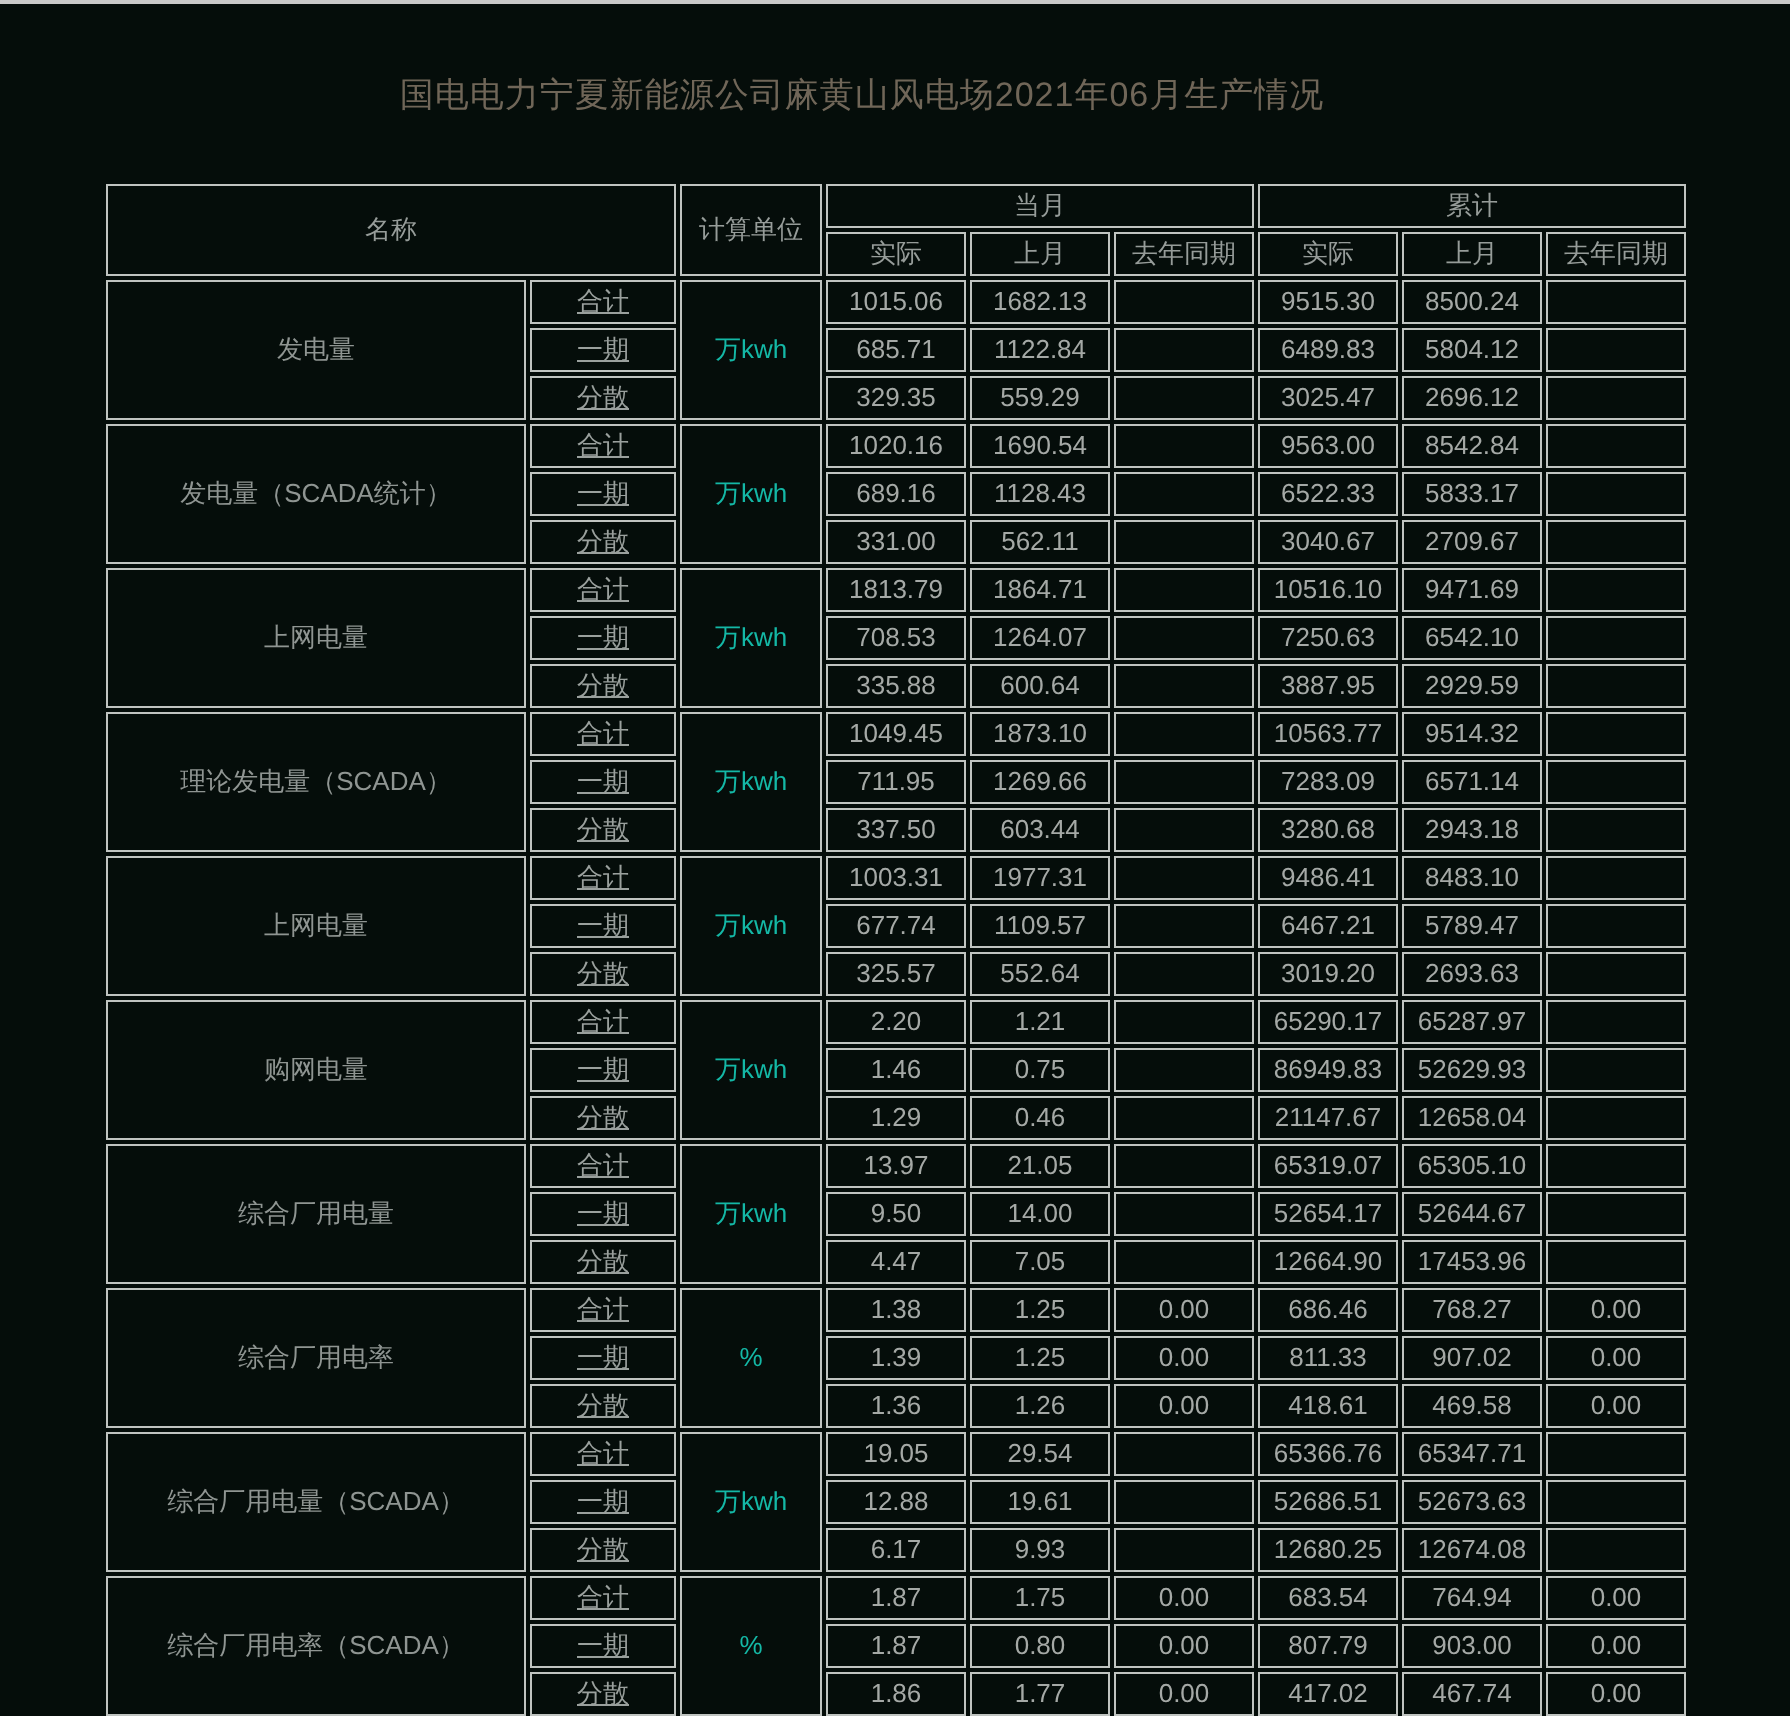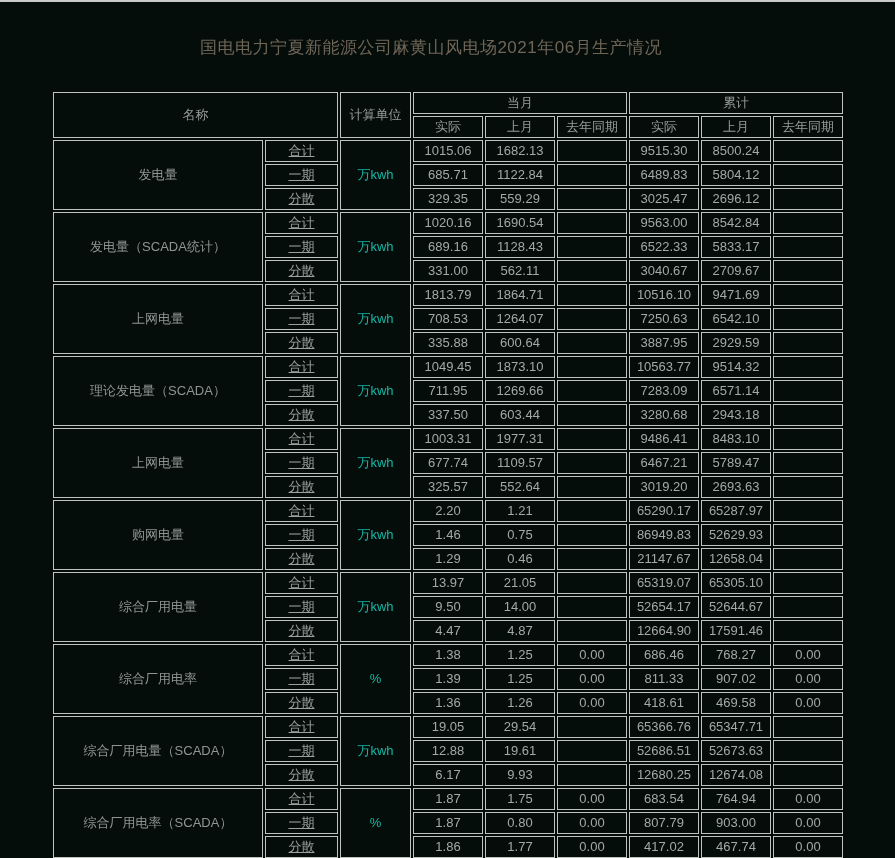--- a/index.html
+++ b/index.html
@@ -284,24 +284,24 @@
         <td class="value-cell">9.50</td>
         <td class="value-cell">14.00</td>
         <td class="value-cell"></td>
         <td class="value-cell">52654.17</td>
         <td class="value-cell">52644.67</td>
         <td class="value-cell"></td>
       </tr>
       <tr class="">
         <td class="label-cell">分散</td>
         <td class="value-cell">4.47</td>
-        <td class="value-cell">4.87</td>
+        <td class="value-cell">7.05</td>
         <td class="value-cell"></td>
         <td class="value-cell">12664.90</td>
-        <td class="value-cell">17591.46</td>
+        <td class="value-cell">17453.96</td>
         <td class="value-cell"></td>
       </tr>
       <tr class="">
         <td class="name-cell" rowspan="3">综合厂用电率</td>
         <td class="label-cell">合计</td>
         <td class="unit-cell" rowspan="3">%</td>
         <td class="value-cell">1.38</td>
         <td class="value-cell">1.25</td>
         <td class="value-cell">0.00</td>
         <td class="value-cell">686.46</td>

